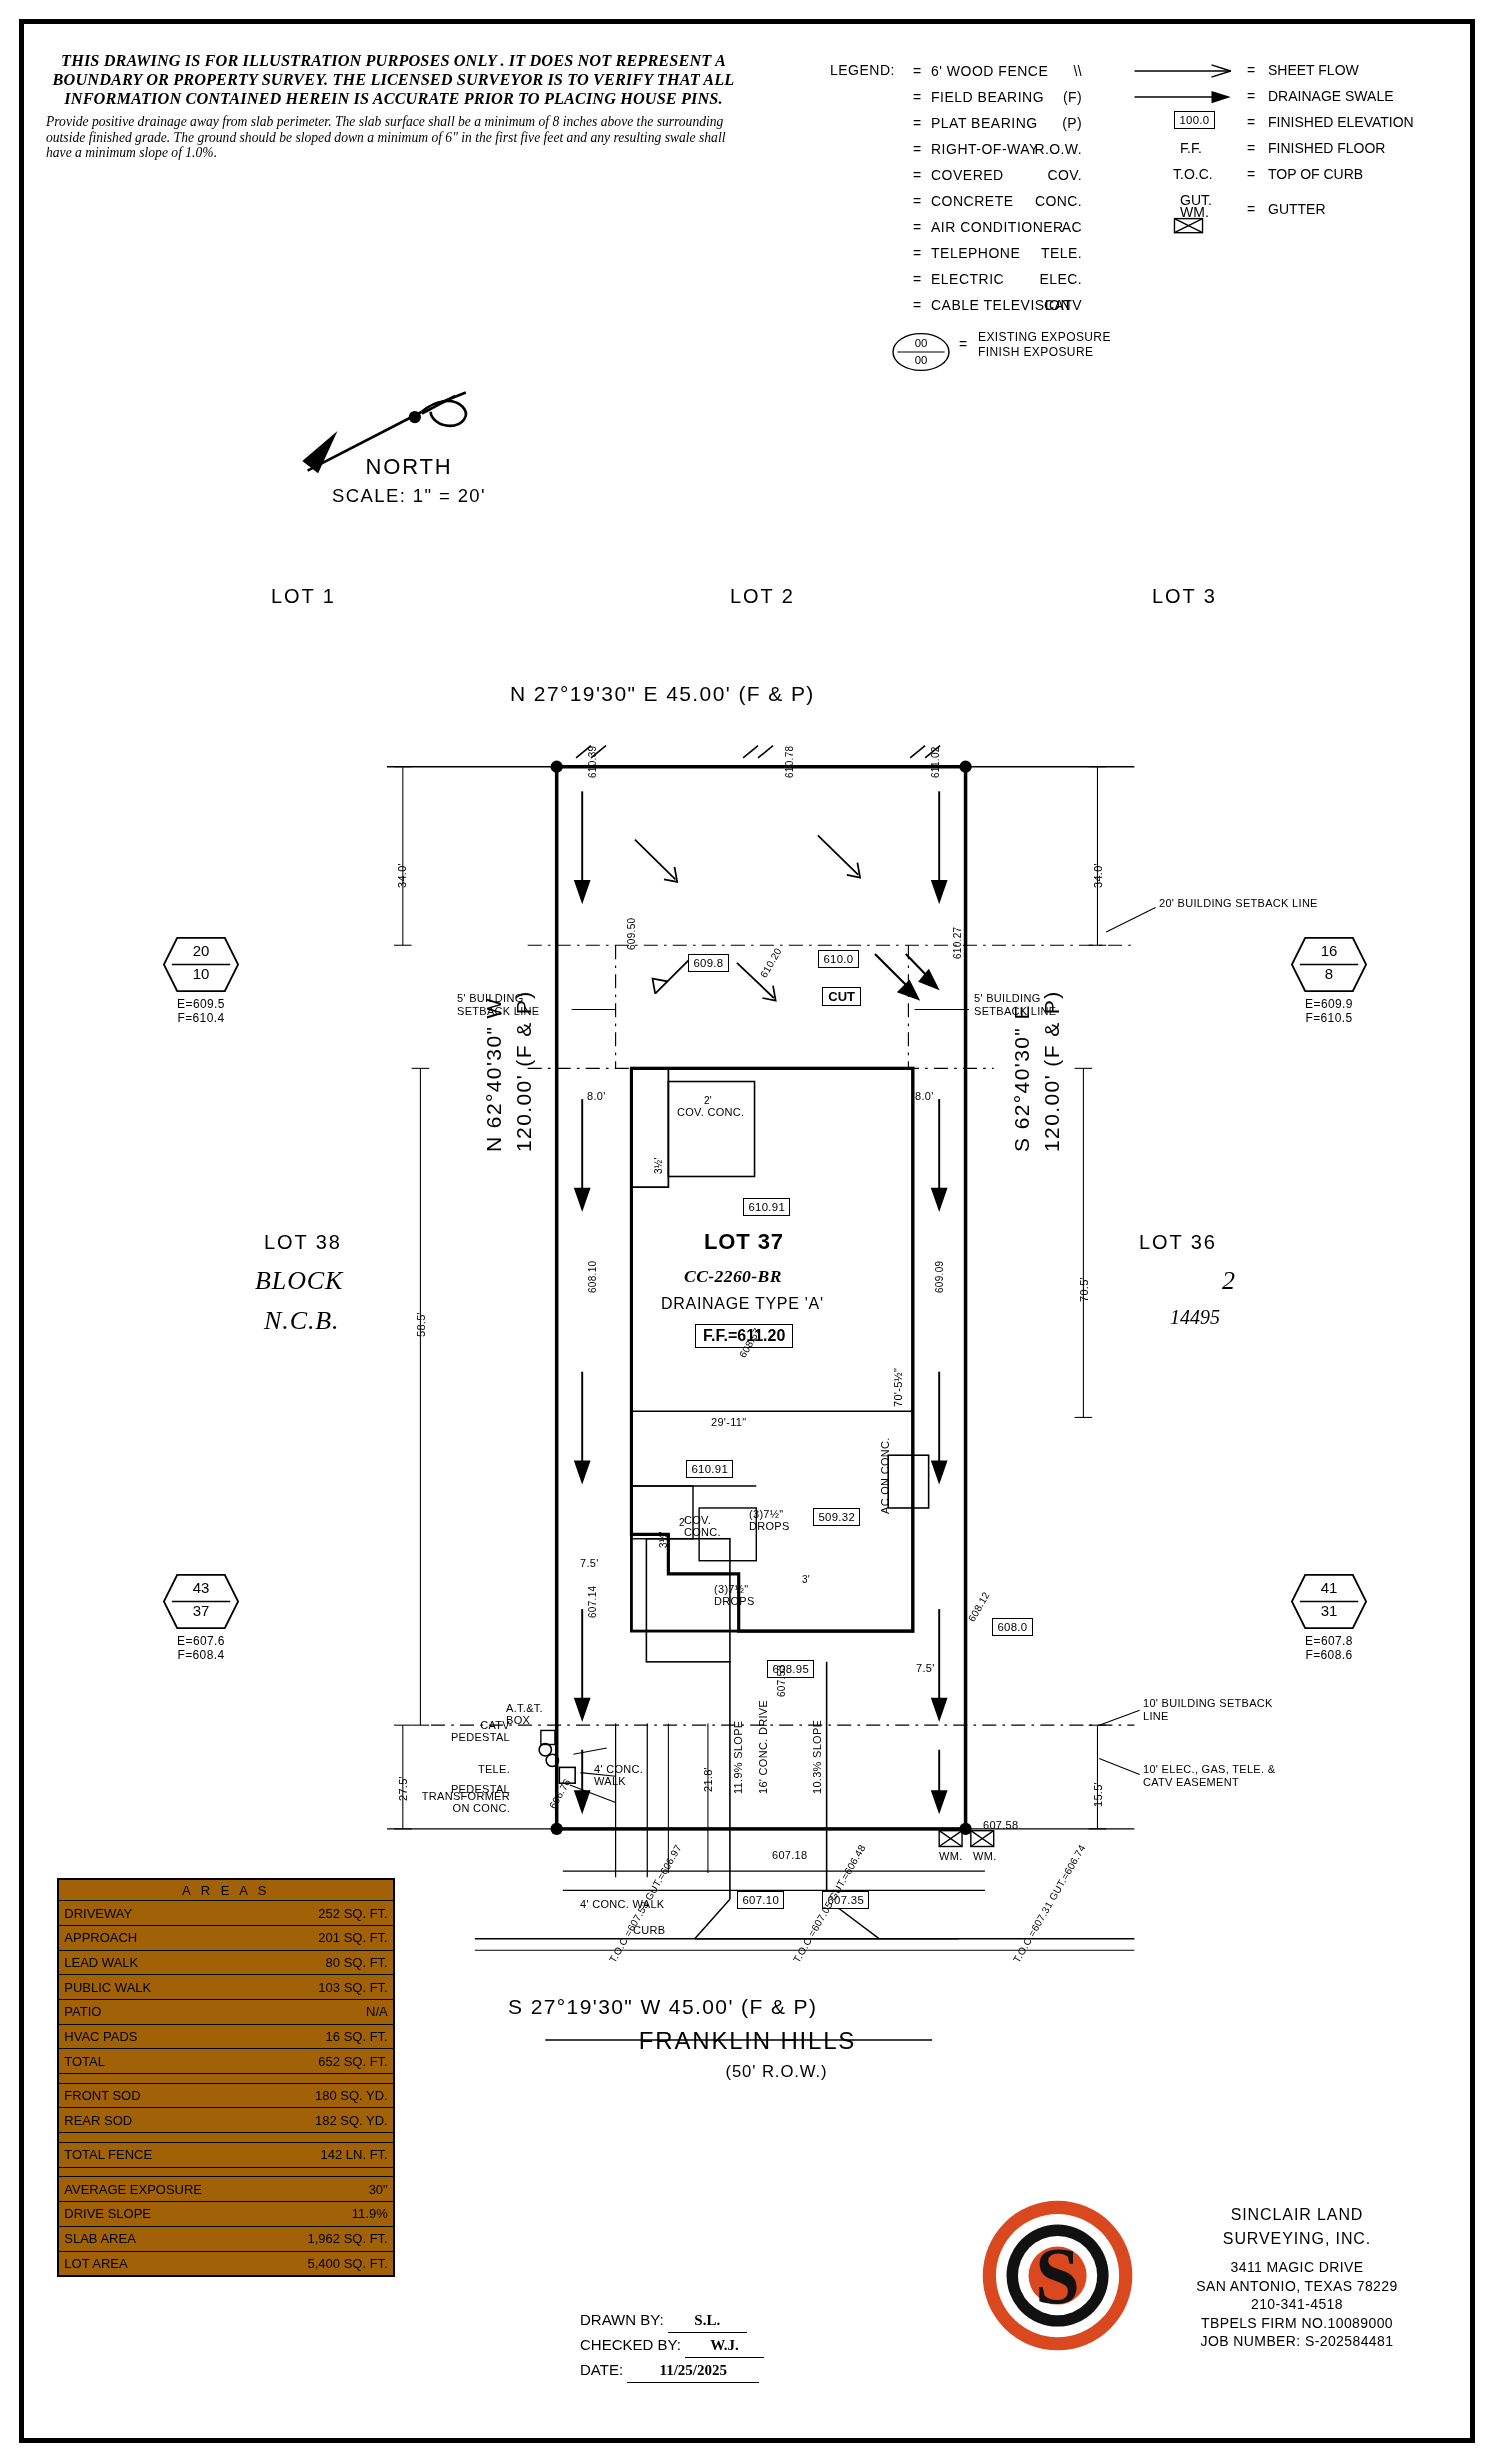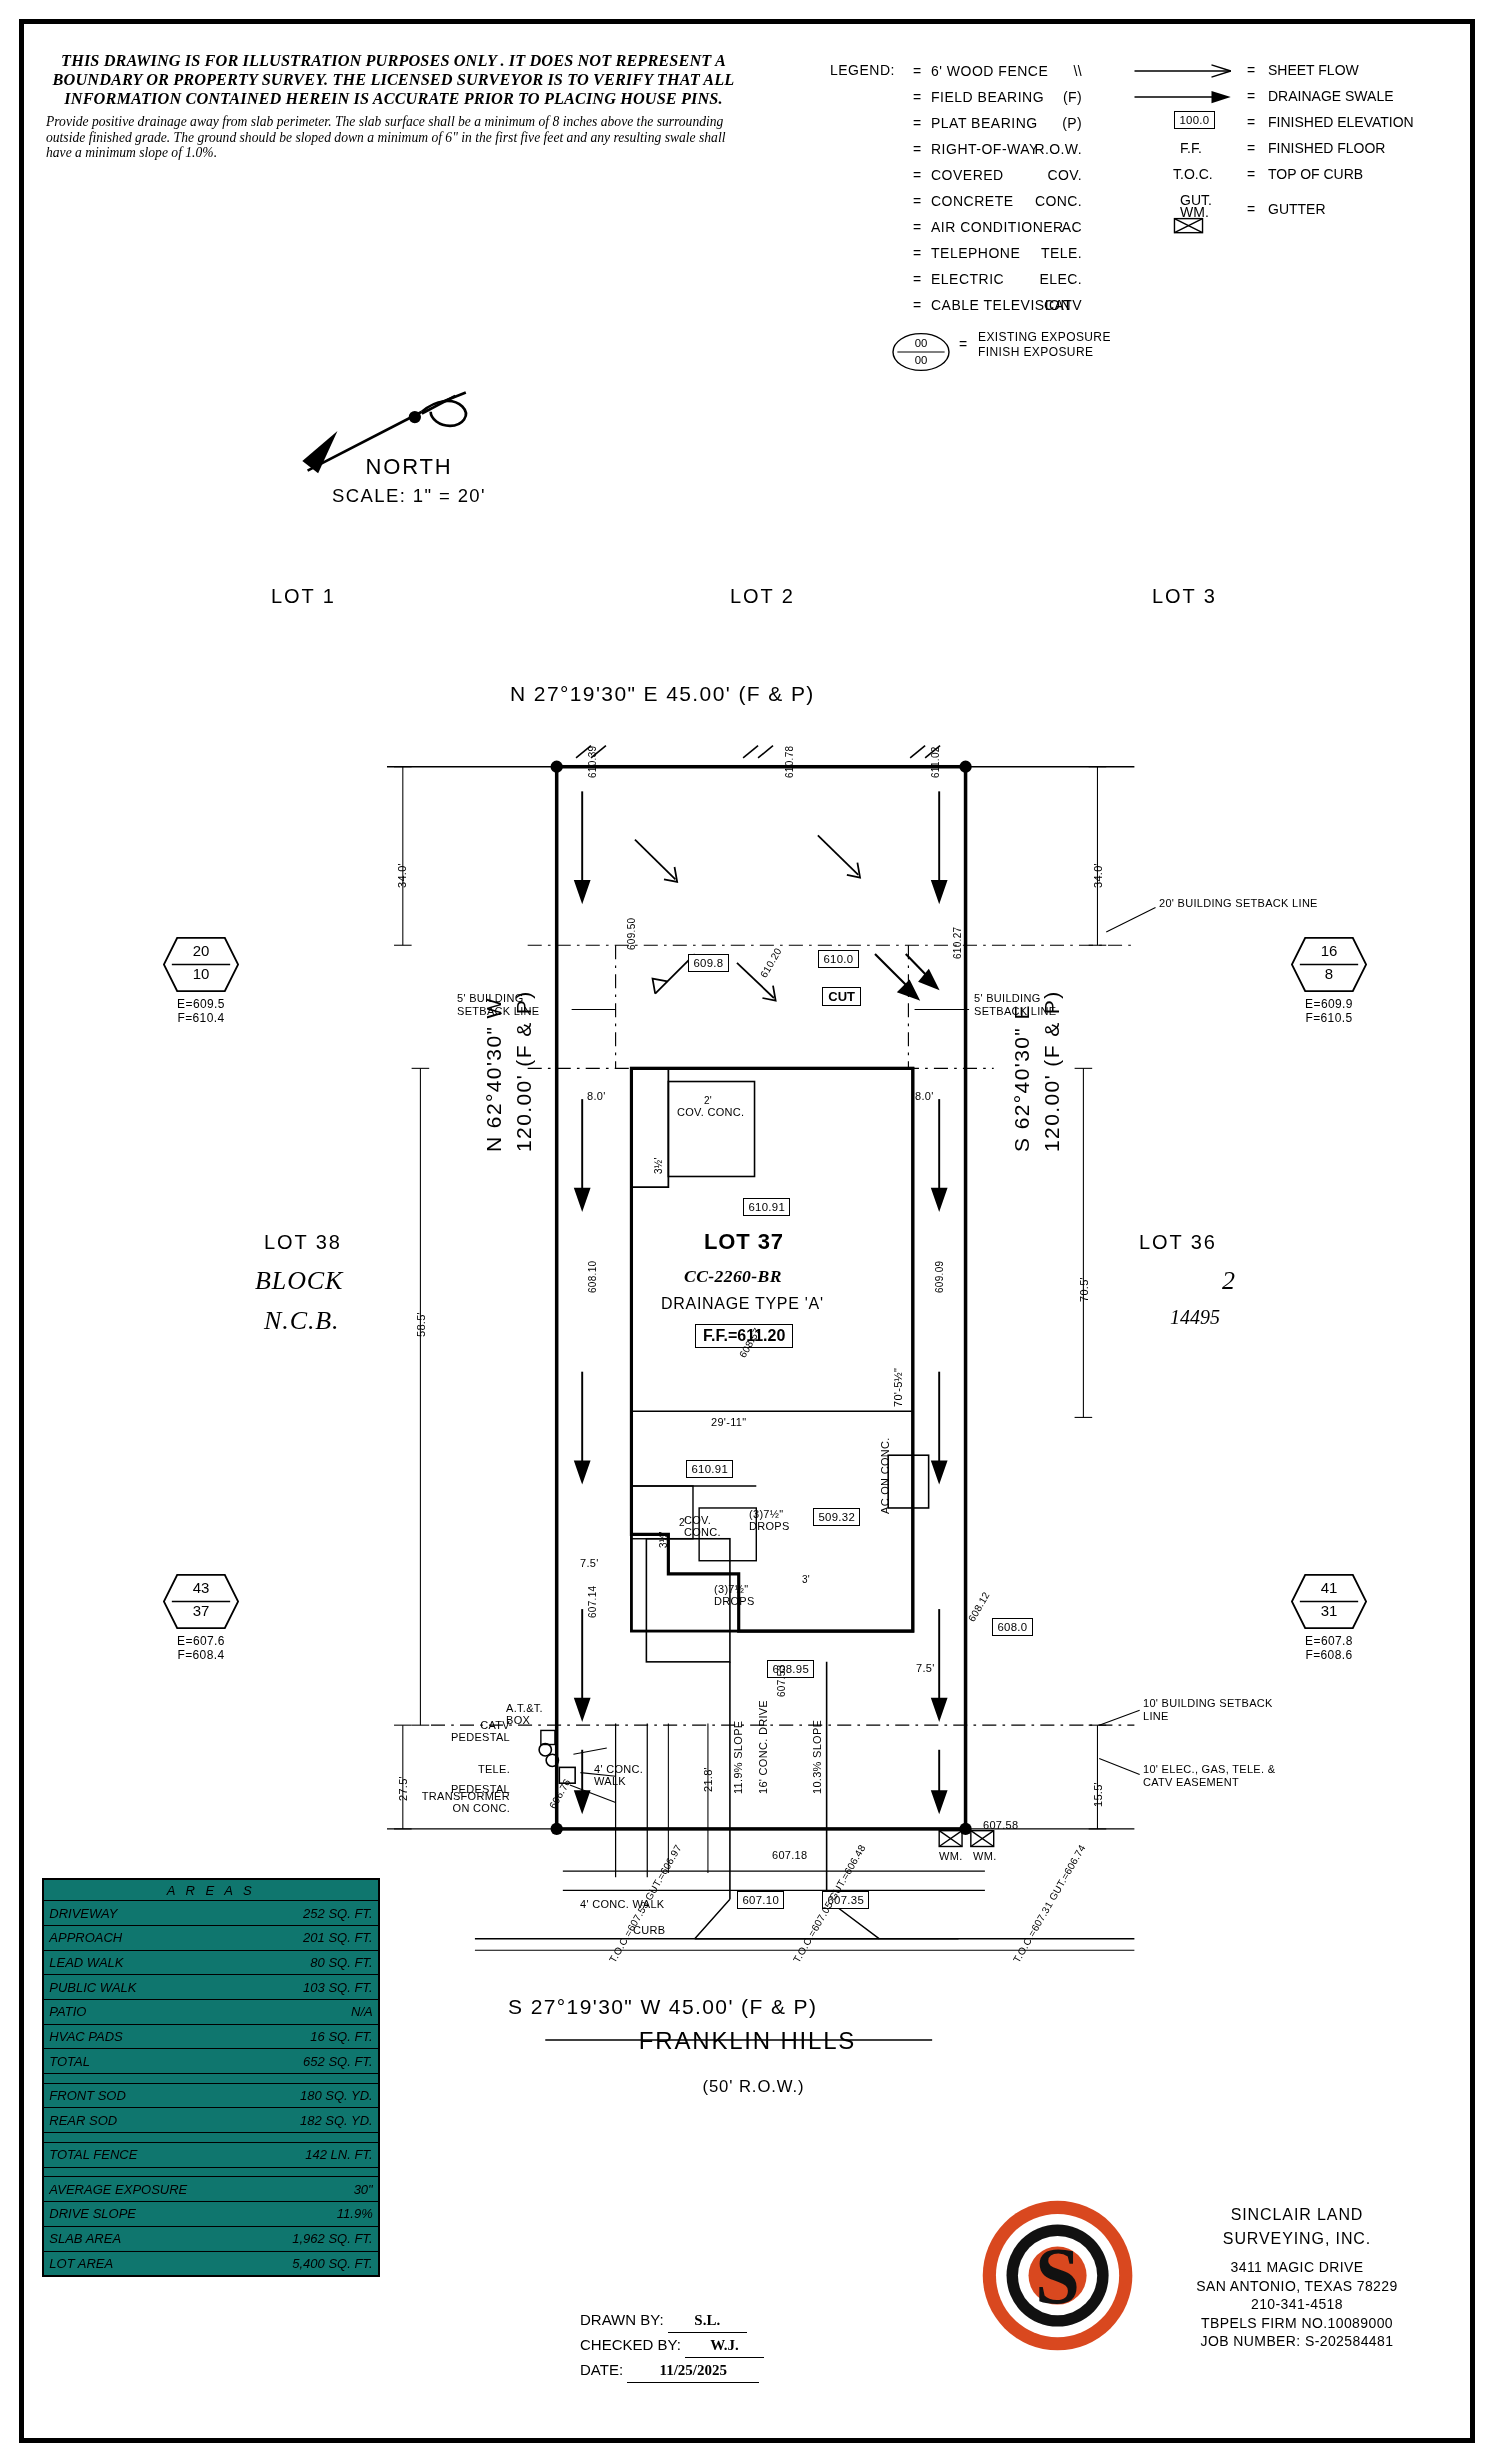--- a/index.html
+++ b/index.html
@@ -34,21 +34,21 @@
 
   .elevbox{border:1.4px solid #000;background:#fff;font-family:"Liberation Sans",sans-serif;font-size:11.4px;padding:1.8px 4.4px;letter-spacing:0.3px;}
 
   
   .hex{position:relative;width:76px;height:55px;}
   .hex .hshape{position:absolute;left:0;top:0;width:76px;height:55px;}
   .hex .htxt{position:absolute;left:0;top:5.3px;width:76px;text-align:center;font-size:15px;font-family:"Liberation Sans",sans-serif;}
   .hex .btxt{position:absolute;left:0;top:28px;width:76px;text-align:center;font-size:15px;font-family:"Liberation Sans",sans-serif;}
 
   
-  #areas{left:42px;top:1878px;width:334px;border:2.2px solid #000;background:#0f766e;font-style:italic;}
+  #areas{left:57px;top:1878px;width:334px;border:2.2px solid #000;background:#a16207;}
   #areas .ttl{text-align:center;font-family:"Liberation Sans",sans-serif;font-size:13px;letter-spacing:3.5px;padding:2.6px 0;border-bottom:1.3px solid #000;}
   #areas table{width:100%;border-collapse:collapse;font-family:"Liberation Sans",sans-serif;font-size:13px;}
   #areas td{border-bottom:1.1px solid #000;padding:2.6px 5.3px;height:18.5px;}
   #areas td.v{text-align:right;}
   #areas tr.gap td{border-bottom:none;height:8.8px;padding:0;}
   #areas tr.last td{border-bottom:none;}
 
   
   #titleblock{left:492px;top:2146px;width:492px;text-align:center;}
   #titleblock div{font-family:"Liberation Serif",serif;font-weight:bold;font-size:18.5px;line-height:22px;letter-spacing:0.9px;}
@@ -585,21 +585,21 @@
 
   <div class="abs tiny2" style="left:440px;top:1719px;line-height:12.3px;width:70px;text-align:right;"><span>CATV PEDESTAL</span></div>
   <div class="abs tiny2" style="left:506px;top:1702px;line-height:12.3px;width:62px;"><span>A.T.&amp;T. BOX</span></div>
   <div class="abs tiny2" style="left:431px;top:1759px;line-height:20px;width:79px;text-align:right;"><span>TELE. PEDESTAL</span></div>
   <div class="abs tiny2" style="left:413px;top:1790px;line-height:12.3px;width:97px;text-align:right;"><span>TRANSFORMER ON CONC.</span></div>
   <div class="abs tiny2" style="left:939px;top:1850px;">WM.</div>
   <div class="abs tiny2" style="left:973px;top:1850px;">WM.</div>
 
   <div class="abs bearing" style="left:508px;top:1995px;">S 27°19'30" W 45.00' (F &amp; P)</div>
   <div class="abs" style="left:563px;top:2027px;width:369px;text-align:center;font-family:'Liberation Sans',sans-serif;font-size:24px;letter-spacing:1.8px;">FRANKLIN HILLS</div>
-  <div class="abs" style="left:569px;top:2062px;width:369px;text-align:center;font-family:'Liberation Sans',sans-serif;font-size:16.7px;letter-spacing:0.9px;margin-top:15px;">(50' R.O.W.)</div>
+  <div class="abs" style="left:592px;top:2062px;width:369px;text-align:center;font-family:'Liberation Sans',sans-serif;font-size:16.7px;letter-spacing:0.9px;">(50' R.O.W.)</div>
 
   <div class="abs" id="areas">
     <div class="ttl">A R E A S</div>
     <table>
       <tbody>
         <tr>
             <td>DRIVEWAY</td>
             <td class="v">252 SQ. FT.</td>
           </tr>
         <tr>

